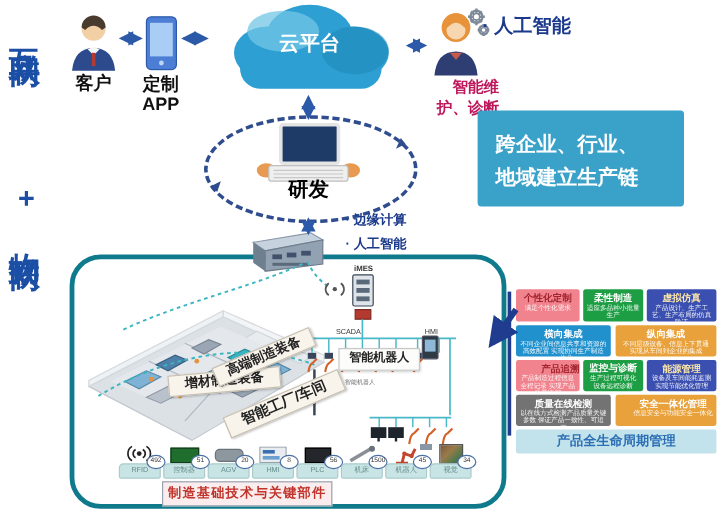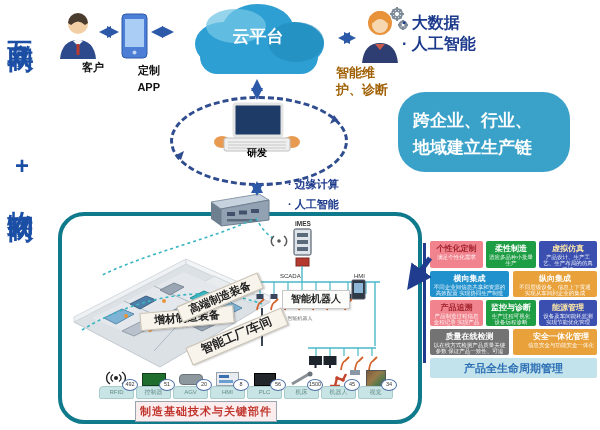--- a/index.html
+++ b/index.html
@@ -2,21 +2,21 @@
 <html><head>
 <meta charset="utf-8">
 <style>
   html,body{margin:0;padding:0;background:#fff;}
   #canvas{position:relative;width:600px;height:430px;background:#ffffff;overflow:hidden;
           font-family:"Liberation Sans", sans-serif;}
   .abs{position:absolute;}
   .pre{white-space:pre-line;}
   .vtext{writing-mode:vertical-rl;text-orientation:upright;font-weight:bold;
          color:#1B4FA5;font-size:26px;letter-spacing:4px;line-height:1;}
-  .blabel{font-weight:bold;color:#111;font-size:11px;text-align:right;}
+  .blabel{font-weight:bold;color:#111;font-size:15px;text-align:center;}
   .navyb{font-weight:bold;color:#1C3A8C;font-size:15px;line-height:20px;}
   .ellipse{border:3px dashed #2E4C8E;border-radius:50%;}
   .chainbox{background:#3AA2C9;color:#fff;font-weight:bold;font-size:17px;
             line-height:27px;border-radius:3px;padding:15px 0 0 15px;box-sizing:border-box;}
   .factorybox{border:4px solid #0F7A8C;border-radius:26px;background:#fff;box-sizing:border-box;}
   .plate{background:#F8F4EC;border:1px solid #C6BFB2;box-shadow:1px 1px 2px rgba(0,0,0,.25);
          font-weight:bold;color:#222;text-align:center;font-size:11px;line-height:15px;}
   .robotplate{background:#FCFCFA;border:1px solid #C8C8C8;box-shadow:1px 1px 2px rgba(0,0,0,.2);
          font-weight:bold;color:#222;text-align:center;font-size:10px;line-height:16px;}
   .gbox{border-radius:2px;overflow:hidden;box-sizing:border-box;}
@@ -80,43 +80,42 @@
     <path d="M19 38 l5 6 l5 -6 z" fill="#C85A4A"></path>
     <g stroke="#7E8A98" stroke-width="2" fill="none">
       <circle cx="41" cy="8" r="5"></circle>
       <path d="M41 1 v14 M34 8 h14 M36.5 3.5 l9 9 M45.5 3.5 l-9 9"></path>
       <circle cx="47" cy="19" r="3.6"></circle>
       <path d="M47 14 v10 M42 19 h10"></path>
     </g>
     <circle cx="41" cy="8" r="2.6" fill="#fff" stroke="#7E8A98"></circle>
     <circle cx="47" cy="19" r="2" fill="#fff" stroke="#7E8A98"></circle>
   </svg>
-  <div class="abs pre" style="left:336px;top:64px;width:80px;text-align:left;font-weight:bold;font-size:13px;line-height:17px;color:#a16207;">智能维
+  <div class="abs pre" style="left:336px;top:64px;width:80px;text-align:right;font-weight:bold;font-size:13px;line-height:17px;color:#be185d;">智能维
 护、诊断</div>
 
   <div class="abs navyb" style="left:402px;top:12px;font-size:16px;line-height:21px;">
-    <div>· 大数据</div>
     <div>· 人工智能</div>
   </div>
 
   <div class="abs ellipse" style="left:170px;top:96px;width:172px;height:84px;"></div>
 
   <svg class="abs" style="left:212px;top:102px;" width="90" height="58" viewBox="0 0 90 58">
     <ellipse cx="10" cy="40" rx="8" ry="6" fill="#E89A50"></ellipse>
     <ellipse cx="80" cy="40" rx="8" ry="6" fill="#E89A50"></ellipse>
     <rect x="22" y="2" width="48" height="32" rx="2" fill="#1E3A66" stroke="#E4E4E4" stroke-width="3"></rect>
     <rect x="12" y="36" width="66" height="13" rx="2" fill="#EFEFEF" stroke="#BFBFBF"></rect>
     <g stroke="#C8C8C8" stroke-width="1">
         <path d="M16 40 h58 M16 43 h58 M16 46 h58"></path>
       </g>
     <rect x="38" y="50" width="16" height="3" fill="#D8D8D8"></rect>
   </svg>
-  <div class="abs" style="left:232px;top:146px;width:50px;text-align:center;font-weight:bold;font-size:10px;color:#000;">研发</div>
-
-  <div class="abs chainbox pre" style="left:398px;top:92px;width:172px;height:80px;border-radius:27px;">跨企业、行业、
+  <div class="abs" style="left:232px;top:146px;width:50px;text-align:center;font-weight:bold;font-size:17px;color:#000;">研发</div>
+
+  <div class="abs chainbox pre" style="left:398px;top:92px;width:172px;height:80px;">跨企业、行业、
 地域建立生产链</div>
 
   <div class="abs navyb" style="left:288px;top:174px;font-size:11px;line-height:20px;">
     <div>· 边缘计算</div>
     <div>· 人工智能</div>
   </div>
 
   <div class="abs factorybox" style="left:58px;top:212px;width:364px;height:212px;"></div>
 
   <svg class="abs" style="left:209px;top:192px;" width="62" height="36" viewBox="0 0 62 36">
@@ -312,21 +311,21 @@
   </div>
   <div class="abs gbox" style="left: 430px; top: 271px; width: 79px; height: 26px; background-color: rgb(33, 145, 206);">
     <div class="gtitle" style="color: rgb(255, 255, 255);">横向集成</div>
     <div class="gsub">不同企业间信息共享和资源的高效配置 实现协同生产制造一体化</div>
   </div>
   <div class="abs gbox" style="left: 513px; top: 271px; width: 84px; height: 26px; background-color: rgb(233, 162, 59);">
     <div class="gtitle" style="color: rgb(255, 255, 255);">纵向集成</div>
     <div class="gsub">不同层级设备、信息上下贯通 实现从车间到企业的集成</div>
   </div>
   <div class="abs gbox" style="left: 430px; top: 300px; width: 53px; height: 26px; background-color: rgb(240, 131, 141);">
-    <div class="gtitle" style="color: rgb(163, 36, 46);">产品追溯</div>
+    <div class="gtitle" style="color: rgb(163, 36, 46); text-align: right;">产品追溯</div>
     <div class="gsub">产品制造过程信息全程记录 实现产品质量追溯</div>
   </div>
   <div class="abs gbox" style="left: 486px; top: 300px; width: 50px; height: 26px; background-color: rgb(30, 158, 68);">
     <div class="gtitle" style="color: rgb(255, 255, 255); font-family: Liberation Mono, monospace;">监控与诊断</div>
     <div class="gsub">生产过程可视化 设备远程诊断</div>
   </div>
   <div class="abs gbox" style="left: 539px; top: 300px; width: 58px; height: 26px; background-color: rgb(58, 79, 176);">
     <div class="gtitle" style="color: rgb(255, 233, 168);">能源管理</div>
     <div class="gsub">设备及车间能耗监测 实现节能优化管理</div>
   </div>

